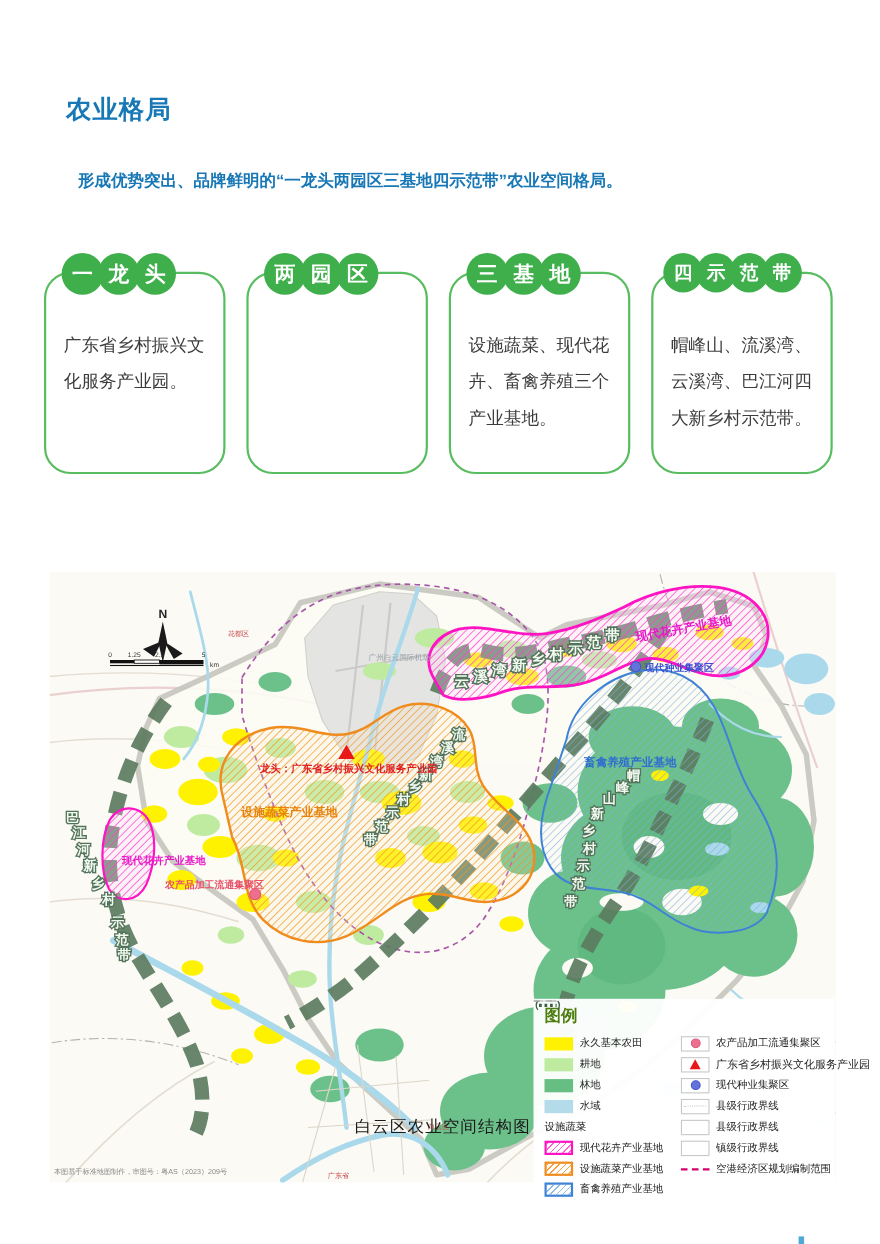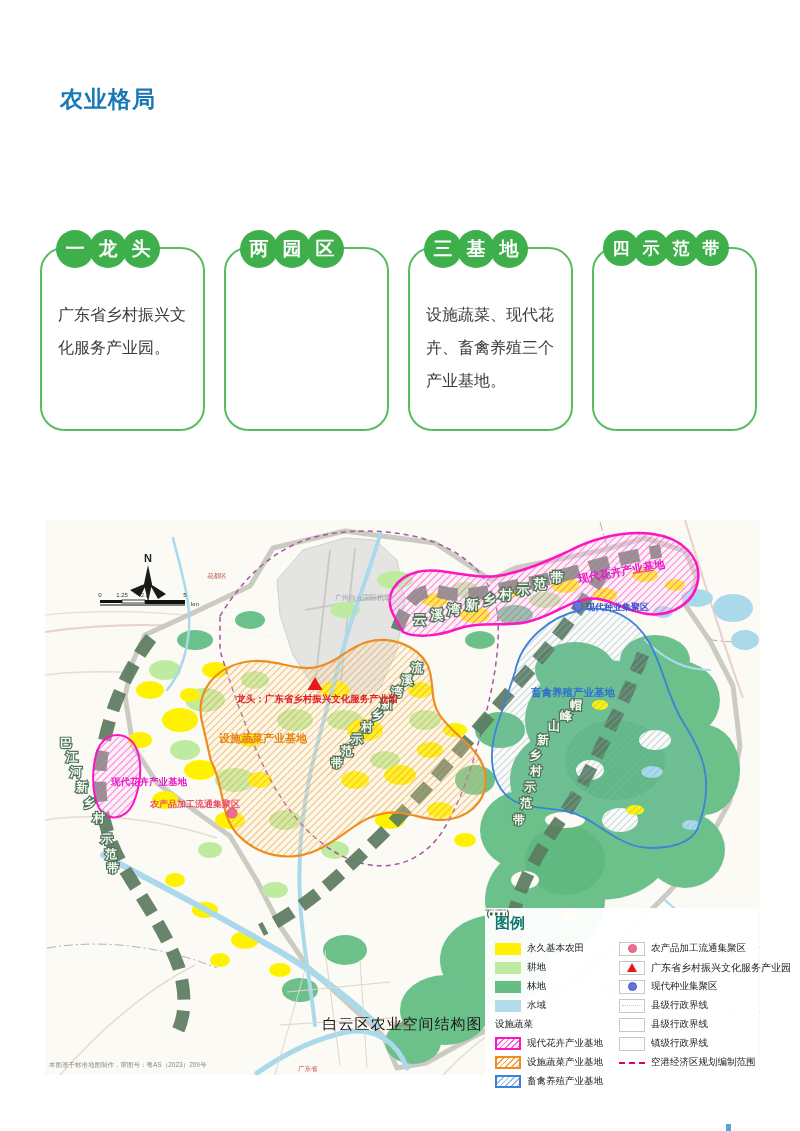--- a/index.html
+++ b/index.html
@@ -16,41 +16,41 @@
   .doc-subtitle {
     position:absolute; left:71px; top:155px; width:700px;
     font-size:15px; font-weight:bold; color:#1878B6;
   }
   .cards { position:absolute; left:40px; top:247px; display:flex; gap:19px; }
   .card {
     position:relative; width:165px; height:184px;
     border:2px solid #58BC60; border-radius:24px; background:#fff;
   }
   .card-text {
-    padding:50px 14px 0 16px; font-size:16px; line-height:2.05; color:#3C3C3C;
+    padding:50px 14px 0 16px; font-size:16px; line-height:2.05; color:#3C3C3C;font-family:Liberation Mono, monospace;
   }
   .badge { position:absolute; top:-19px; left:14px; display:flex; }
   .badge .bchar {
     width:38px; height:38px; border-radius:50%; background:#3FAF4C;
     color:#fff; font-size:19px; font-weight:bold;
     display:flex; align-items:center; justify-content:center; margin-left:-5px;
   }
   .badge .bchar:first-child { margin-left:0; }
   .badge.b4 { left:9px; }
   .badge.b4 .bchar { width:36px; height:36px; font-size:17px; margin-left:-6px; }
   .badge.b4 .bchar:first-child { margin-left:0; }
 
   .map-figure { position:absolute; left:45px; top:520px; width:715px; height:555px; }
   .map-figure svg { position:absolute; left:0; top:0; }
 
   .legend {
     position:absolute; left:440px; top:388px; width:274px;
     background:rgba(255,255,255,0.96); padding:6px 8px 6px 10px;
   }
-  .legend-title { font-size:15px; font-weight:bold; color:#0f766e; margin-bottom:6px; }
+  .legend-title { font-size:15px; font-weight:bold; color:#4d7c0f; margin-bottom:6px; }
   .legend-cols { display:flex; gap:8px; }
   .lcol { display:flex; flex-direction:column; }
   .lcol.left  { width:126px; }
   .lcol.right { width:132px; }
   .lrow { display:flex; align-items:center; gap:6px; height:14px; margin:2.5px 0; }
   .lrow .llabel { font-size:9.5px; color:#222; white-space:nowrap; }
   .sw { width:26px; height:12px; flex:none; }
   .sw.hatch { height:13px; border-style:solid; border-width:2px; }
   .sw.hm { border-color:#FF14C4; background:repeating-linear-gradient(135deg,#FF5ED8 0 1px, transparent 1px 4px); }
   .sw.ho { border-color:#F08C1E; background:repeating-linear-gradient(135deg,#F5A03C 0 1px, transparent 1px 4px); }
@@ -75,20 +75,21 @@
   .pagenum { position:absolute; left:726px; top:1124px; display:flex; align-items:flex-end; }
   .pagenum .bar { width:5px; height:22px; background:#4FA8D5; }
   .pagenum .num { margin-left:8px; font-size:15px; color:#8A9AA5; }
 </style>
 </head>
 <body>
 
 <div class="page">
 
   <div class="doc-title">农业格局</div>
+  <div class="doc-subtitle">形成优势突出、品牌鲜明的“一龙头两园区三基地四示范带”农业空间格局。</div>
 
   <div class="cards">
     <div class="card">
       <div class="badge">
         <span class="bchar">一</span>
         <span class="bchar">龙</span>
         <span class="bchar">头</span>
       </div>
       <div class="card-text">广东省乡村振兴文化服务产业园。</div>
     </div>
@@ -107,20 +108,21 @@
       </div>
       <div class="card-text">设施蔬菜、现代花卉、畜禽养殖三个产业基地。</div>
     </div>
     <div class="card">
       <div class="badge b4">
         <span class="bchar">四</span>
         <span class="bchar">示</span>
         <span class="bchar">范</span>
         <span class="bchar">带</span>
       </div>
+      <div class="card-text">帽峰山、流溪湾、云溪湾、巴江河四大新乡村示范带。</div>
     </div>
   </div>
 
   <div class="map-figure">
     <svg width="715" height="555" viewBox="0 0 715 555">
       <defs>
         <pattern id="hm" width="5" height="5" patternUnits="userSpaceOnUse" patternTransform="rotate(45)">
           <rect width="5" height="5" fill="#FFD9F6" opacity="0.25"></rect>
           <line x1="0" y1="0" x2="0" y2="5" stroke="#FF3FD0" stroke-width="1.3"></line>
         </pattern>

